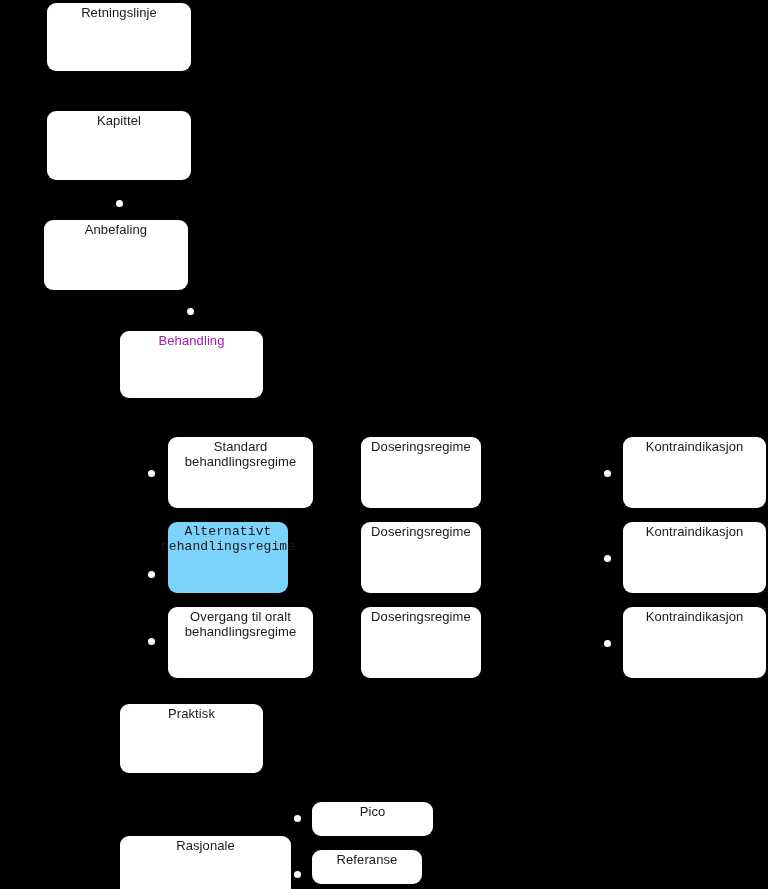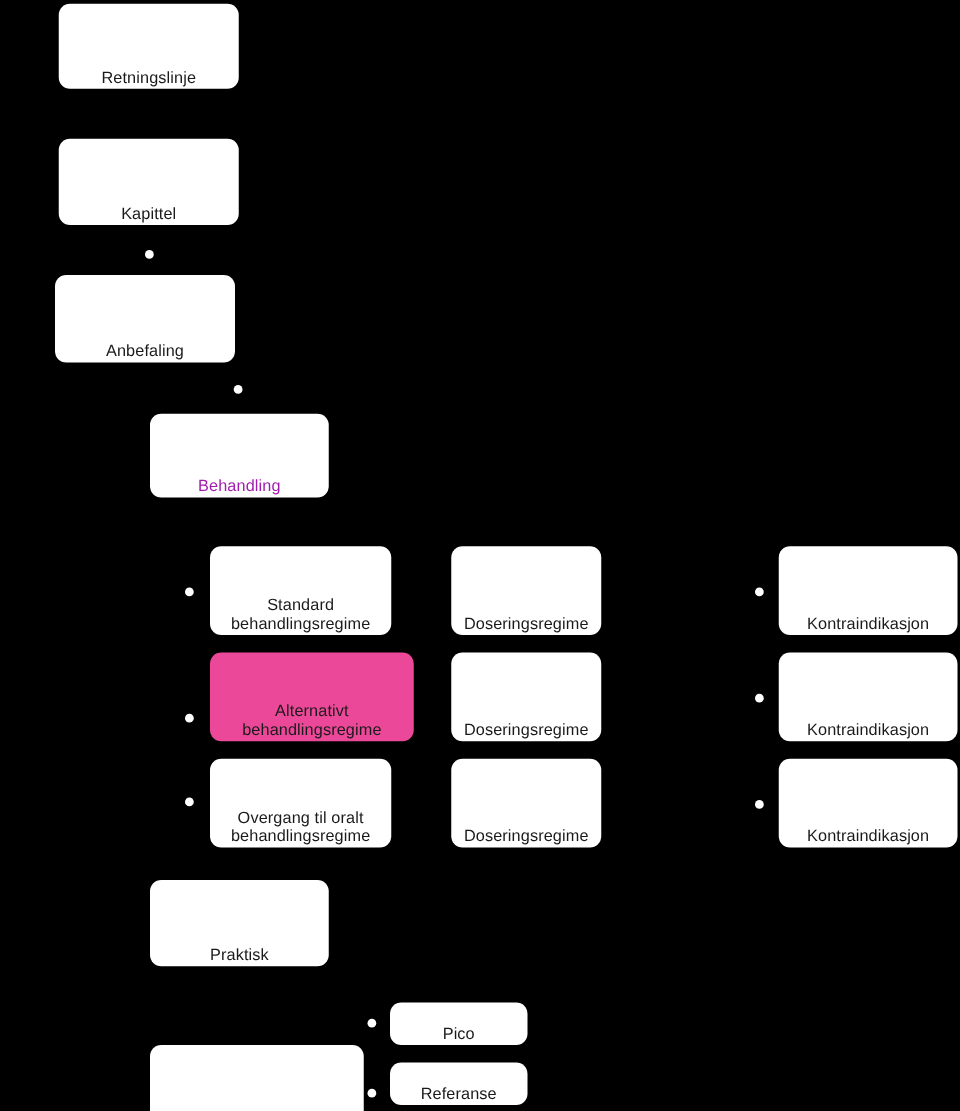--- a/index.html
+++ b/index.html
@@ -15,21 +15,21 @@
     background: #000000;
     overflow: hidden;
     font-family: "Liberation Sans", sans-serif;
   }
   .node {
     position: absolute;
     background: #ffffff;
     color: #1a1a1a;
     border-radius: 9px;
     display: flex;
-    align-items: flex-end;
+    align-items: flex-start;
     justify-content: center;
     text-align: center;
     box-sizing: border-box;
     font-size: 13px;
     line-height: 15px;
     font-weight: 400;
     letter-spacing: 0.1px;
     padding: 2px 6px;
     -webkit-font-smoothing: antialiased;
   }
@@ -68,21 +68,21 @@
     <div class="node" style="left: 44px; top: 220px; width: 144px; height: 70px; background: rgb(255, 255, 255); color: rgb(26, 26, 26);">
       <span class="label">Anbefaling</span>
     </div>
     <div class="node" style="left: 120px; top: 331px; width: 143px; height: 67px; background: rgb(255, 255, 255); color: #a21caf;">
       <span class="label">Behandling</span>
     </div>
     <div class="node" style="left: 168px; top: 437px; width: 145px; height: 71px; background: rgb(255, 255, 255); color: rgb(26, 26, 26);">
       <span class="label">Standard
 behandlingsregime</span>
     </div>
-    <div class="node" style="left: 168px; top: 522px; width: 163px; height: 71px; background: #ec4899; color: rgb(26, 26, 26);">
+    <div class="node" style="left: 168px; top: 522px; width: 120px; height: 71px; background: #7dd3fc; color: rgb(26, 26, 26); font-family: Liberation Mono, monospace;">
       <span class="label">Alternativt
 behandlingsregime</span>
     </div>
     <div class="node" style="left: 168px; top: 607px; width: 145px; height: 71px; background: rgb(255, 255, 255); color: rgb(26, 26, 26);">
       <span class="label">Overgang til oralt
 behandlingsregime</span>
     </div>
     <div class="node" style="left: 361px; top: 437px; width: 120px; height: 71px; background: rgb(255, 255, 255); color: rgb(26, 26, 26);">
       <span class="label">Doseringsregime</span>
     </div>
@@ -100,19 +100,19 @@
     </div>
     <div class="node" style="left: 623px; top: 607px; width: 143px; height: 71px; background: rgb(255, 255, 255); color: rgb(26, 26, 26);">
       <span class="label">Kontraindikasjon</span>
     </div>
     <div class="node" style="left: 120px; top: 704px; width: 143px; height: 69px; background: rgb(255, 255, 255); color: rgb(26, 26, 26);">
       <span class="label">Praktisk</span>
     </div>
     <div class="node" style="left: 120px; top: 800px; width: 171px; height: 72px; background: rgb(255, 255, 255); color: rgb(26, 26, 26); margin-top: 36px;">
       <span class="label">Rasjonale</span>
     </div>
-    <div class="node" style="left: 312px; top: 802px; width: 110px; height: 34px; background: rgb(255, 255, 255); color: rgb(26, 26, 26);">
+    <div class="node" style="left: 312px; top: 802px; width: 121px; height: 34px; background: rgb(255, 255, 255); color: rgb(26, 26, 26);">
       <span class="label">Pico</span>
     </div>
     <div class="node" style="left: 312px; top: 850px; width: 110px; height: 34px; background: rgb(255, 255, 255); color: rgb(26, 26, 26);">
       <span class="label">Referanse</span>
     </div>
   </div>
 
 </body></html>

